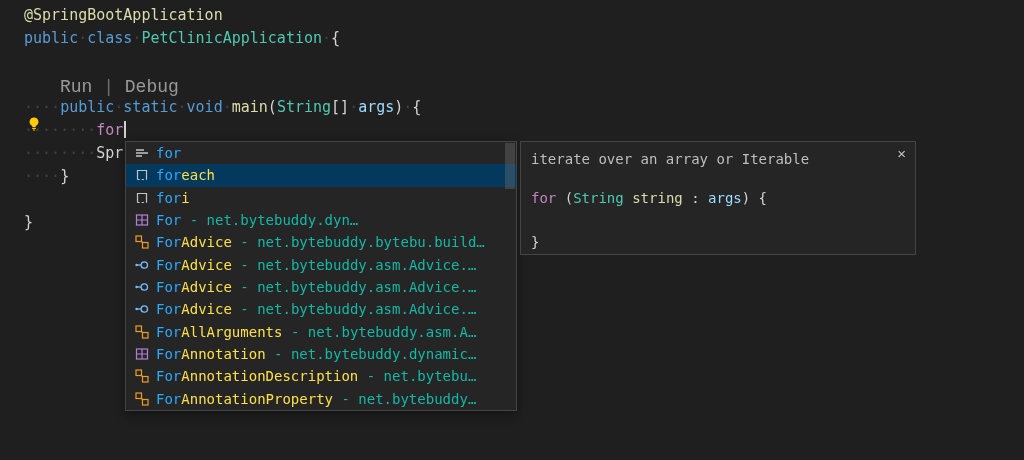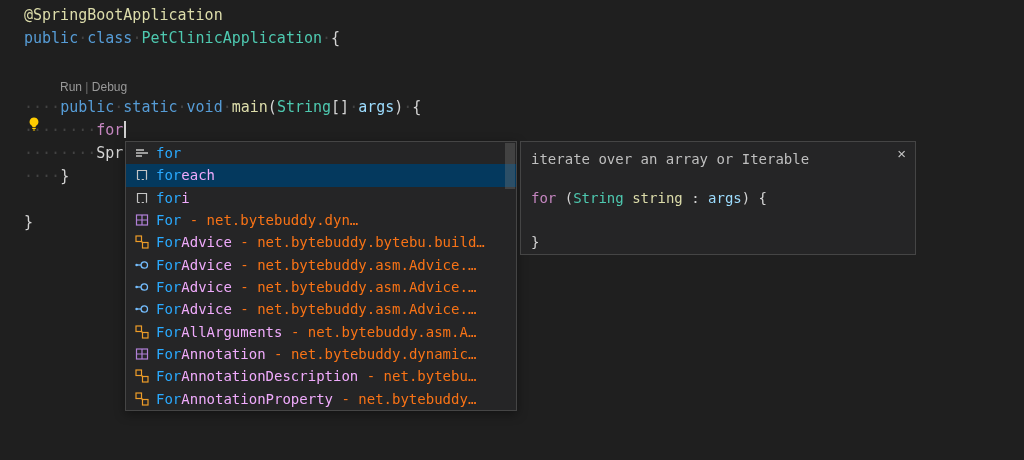--- a/index.html
+++ b/index.html
@@ -11,22 +11,22 @@
   .editor { position:relative; width:1024px; height:340px; }
 
   
   .code-area {
     position:absolute; left:24px; top:4px;
     font-size:15px; line-height:23px; color:#d4d4d4;
     white-space:pre; cursor:text;
   }
   .code-line { height:23px; }
   .code-line.codelens {
-    font-family:Liberation Sans, sans-serif;
-    font-size:12px; padding-left:36px; line-height:20px; padding-top:4px;
+    font-family:Liberation Mono, monospace;
+    font-size:18px; padding-left:36px; line-height:20px; padding-top:4px;
   }
   .code-line.codelens span[data-interactable="true"] { cursor:pointer; }
   .cursor {
     display:inline-block; width:1.5px; height:17px;
     background:#cfcfcf; vertical-align:-3px; margin-left:1px;
   }
 
   
   .lightbulb { position:absolute; left:26px; top:116px; width:16px; height:16px; cursor:pointer; }
 
@@ -38,22 +38,22 @@
     overflow:hidden; font-size:14px;
   }
   .suggest-item {
     display:flex; align-items:center; height:22.33px;
     padding:0 4px; color:#d4d4d4; cursor:pointer; white-space:pre;
   }
   .suggest-item.selected { background:#04395e; }
   .sicon { width:16px; height:16px; margin:0 6px 0 4px; flex:none; }
   .sicon svg { display:block; }
   .match { color:#2aaaff; }
-  .rest  { color:#f0abfc; }
-  .detail{ color:#f97316; }
+  .rest  { color:#fde047; }
+  .detail{ color:#14b8a6; }
   .scroll-thumb {
     position:absolute; right:1px; top:1px; width:10px; height:46px;
     background:rgba(121,121,121,.35); cursor:grab;
   }
 
   
   .docs-panel {
     position:absolute; left:520px; top:141px; width:396px; height:114px;
     background:#252526; border:1px solid #454545;
     padding:7px 10px; font-size:14px; color:#bfbfbf;

